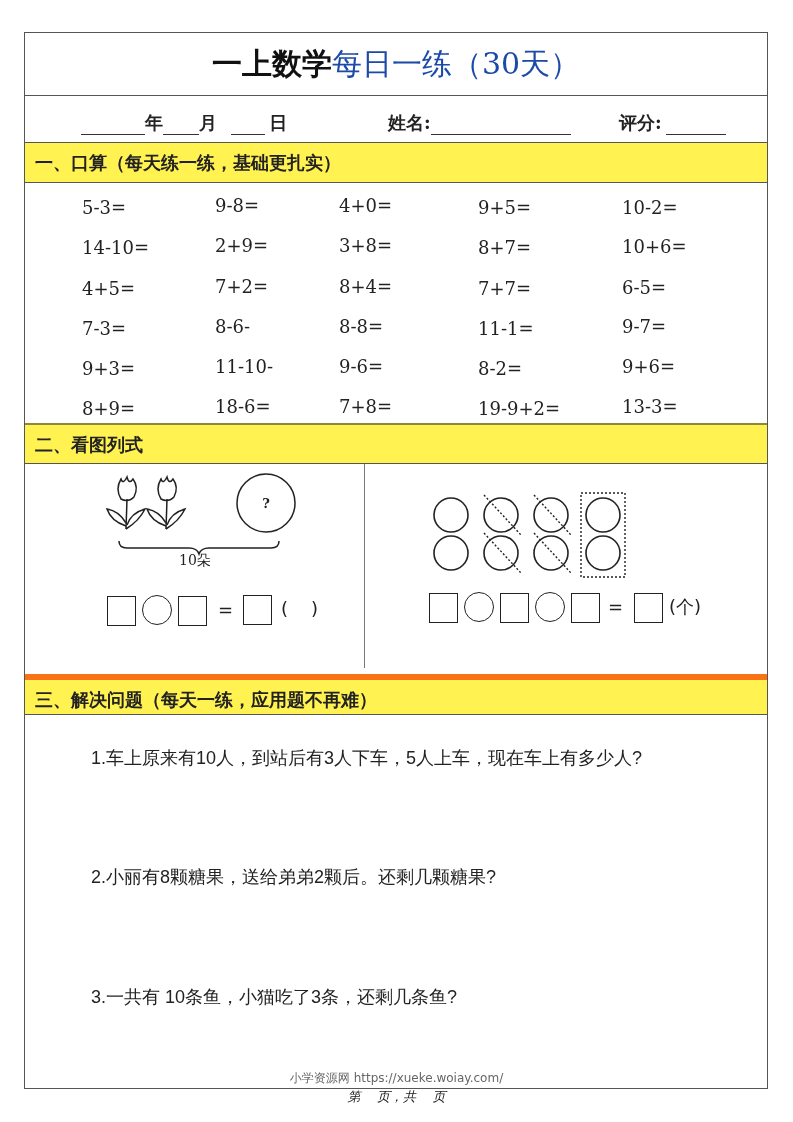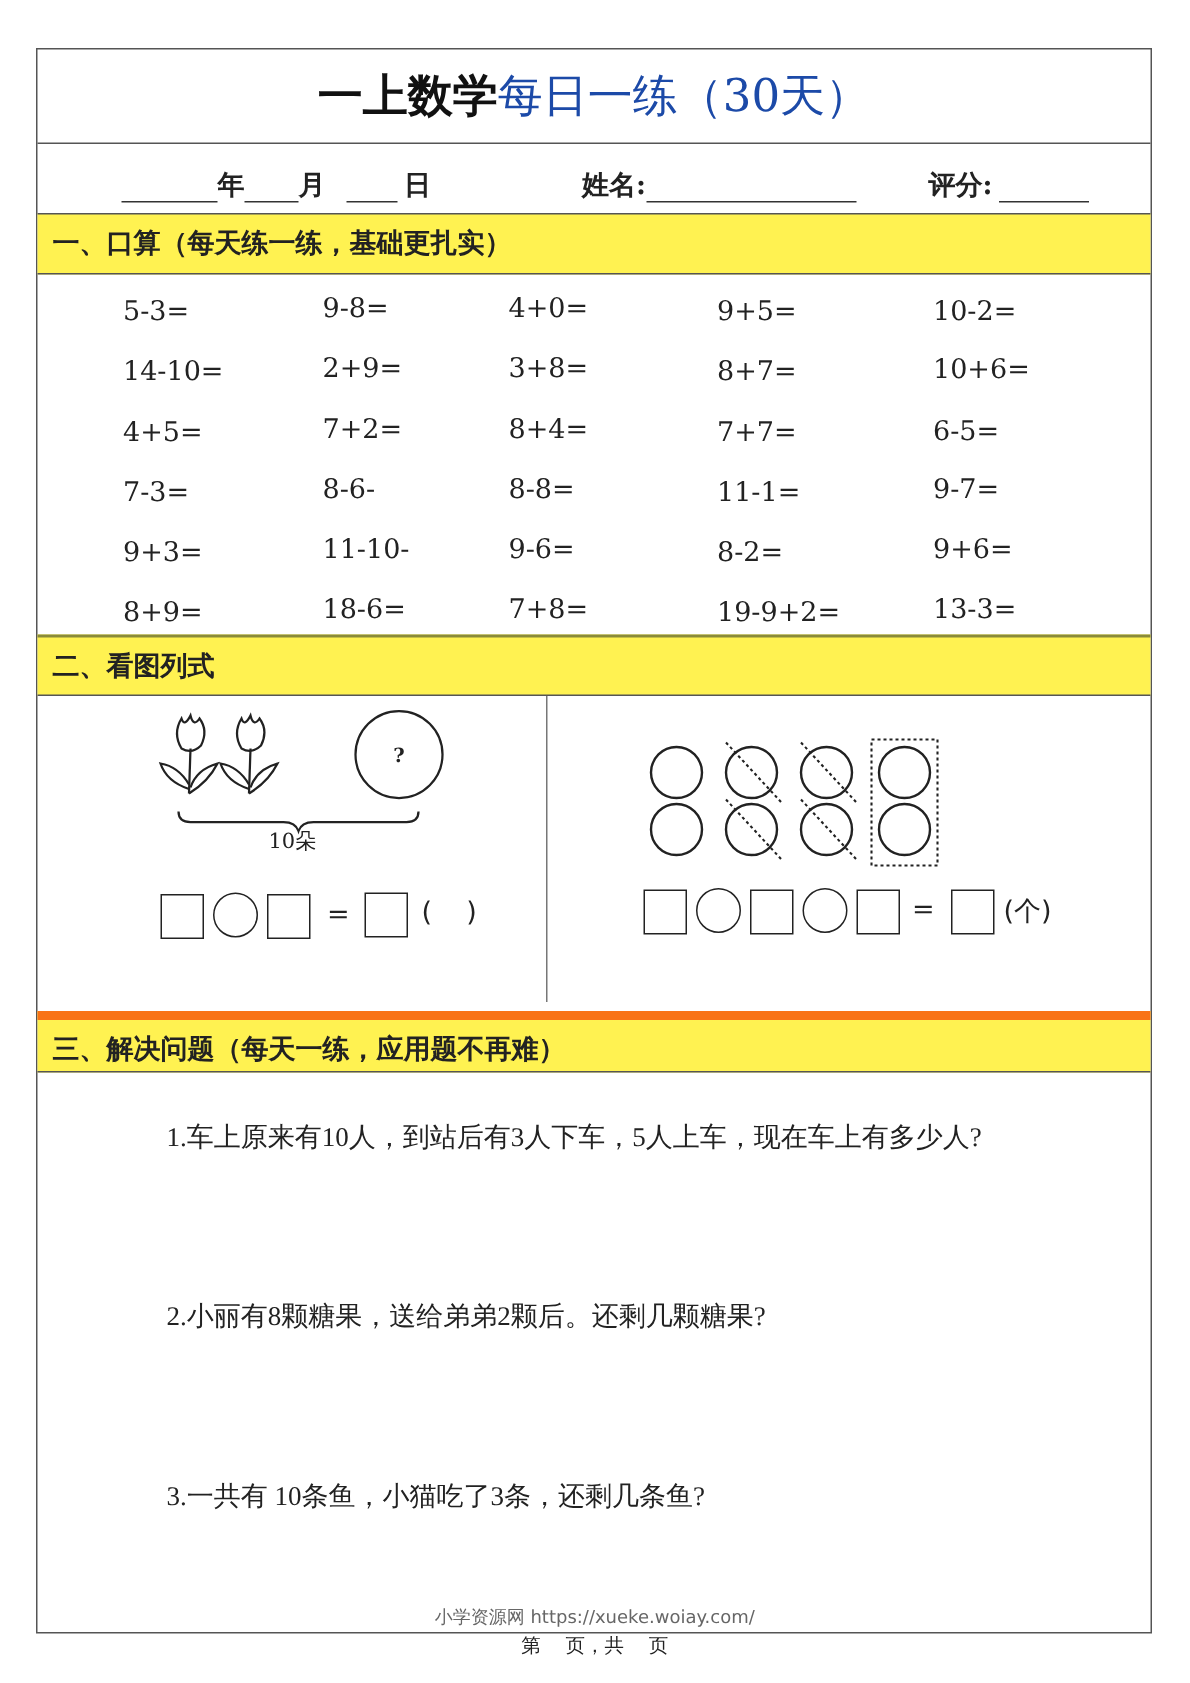--- a/index.html
+++ b/index.html
@@ -14,21 +14,21 @@
   .title-row .red { color:#e0101c; }
   .title-row .blue { color:#1c4aa8; font-weight:normal; }
   .info-row { position:absolute; left:0; top:62px; width:100%; height:48px; font-size:18px; font-weight:bold; }
   .info-row span { position:absolute; top:16px; }
   .blank { display:inline-block; border-bottom:1px solid #333; height:16px; vertical-align:bottom; }
   .section-header { position:absolute; left:0; width:100%; height:41px; background:#fff251;
                     border-top:1px solid #555; border-bottom:1px solid #555; box-sizing:border-box;
                     font-size:18px; font-weight:bold; line-height:39px; padding-left:10px; }
   .problem { position:absolute; font-size:18px; color:#222; }
   .pic { position:absolute; }
-  .wp { position:absolute; left:66px; font-size:18px; color:#222; font-family:Liberation Serif, serif;margin-left:20px; }
+  .wp { position:absolute; left:66px; font-size:18px; color:#222; font-family:Liberation Sans, sans-serif; }
   .footer-url { position:absolute; left:0; width:100%; top:1070px; text-align:center; font-size:12px; color:#666;
                 font-family:"DejaVu Sans","Liberation Sans",sans-serif; }
   .footer-page { position:absolute; left:0; width:100%; top:1088px; text-align:center; font-size:13px; color:#222;
                  font-family:"DejaVu Sans","Liberation Sans",sans-serif; }
 </style>
 </head>
 <body>
 
 <div class="page">
 
@@ -156,13 +156,13 @@
   </div>
 
   <div class="section-header" style="top:641px;border-top:6px solid #f97316;">三、解决问题（每天一练，应用题不再难）</div>
 
   <div class="wp" style="top:713px;">1.车上原来有10人，到站后有3人下车，5人上车，现在车上有多少人?</div>
   <div class="wp" style="top:832px;">2.小丽有8颗糖果，送给弟弟2颗后。还剩几颗糖果?</div>
   <div class="wp" style="top:952px;">3.一共有 10条鱼，小猫吃了3条，还剩几条鱼?</div>
 </div>
 
 <div class="footer-url">小学资源网 https://xueke.woiay.com/</div>
-<div class="footer-page" style="white-space:pre;">第    页，共    页</div>
+<div class="footer-page" style="white-space:pre;font-style:italic;">第    页，共    页</div>
 
 </body></html>

